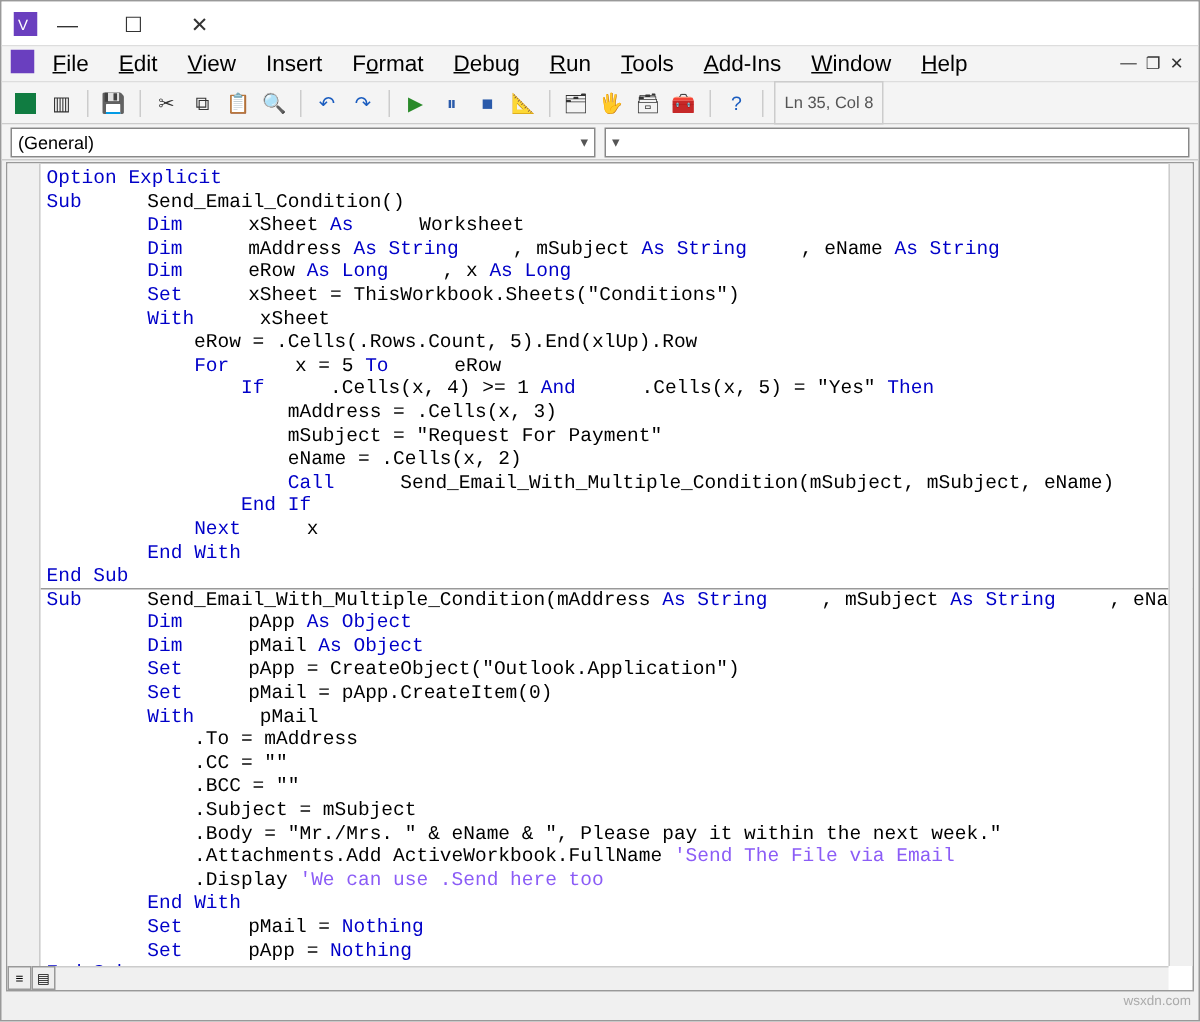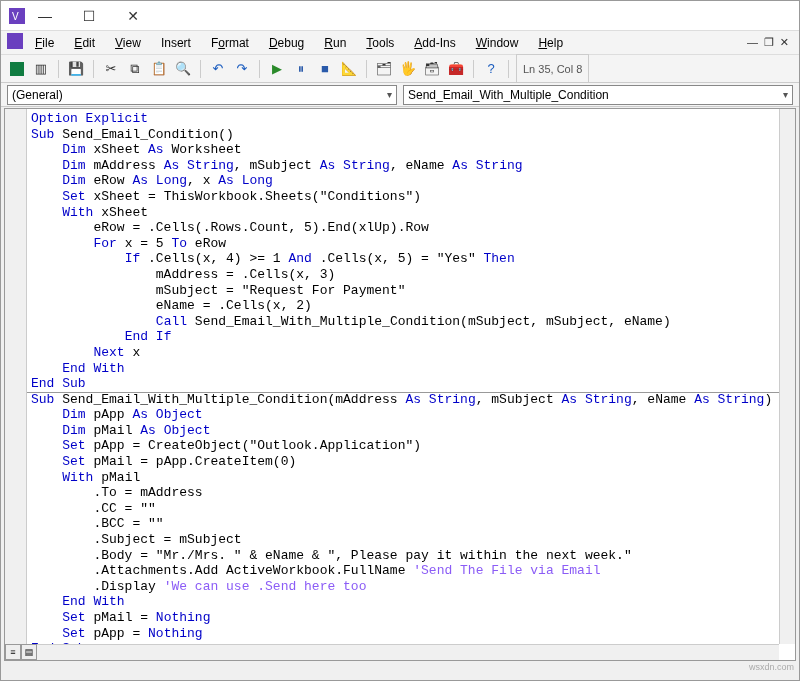--- a/index.html
+++ b/index.html
@@ -3,36 +3,36 @@
 <meta charset="utf-8">
 <style>
   * { box-sizing: border-box; }
   body { margin: 0; font-family: "Segoe UI", Tahoma, sans-serif; font-size: 12px; background: #f0f0f0; width: 800px; height: 681px; overflow: hidden; border: 1px solid #999; }
   .titlebar { height: 30px; background: #fff; display: flex; align-items: center; padding: 0 8px; gap: 6px; border-bottom: 1px solid #ddd; }
   .titlebar .icon { width: 16px; height: 16px; display: inline-flex; align-items: center; justify-content: center; }
   .titlebar .title { flex: 1; color: #444; font-size: 12px; }
   .winctl { display: flex; gap: 16px; padding-right: 6px; }
   .winctl span { width: 28px; text-align: center; font-size: 14px; color: #333; cursor: default; }
   .menubar { height: 24px; background: #f4f4f4; display: flex; align-items: center; padding: 0 6px; gap: 4px; border-bottom: 1px solid #ddd; }
-  .menubar .mitem { padding: 2px 8px; font-size: 12px; }
+  .menubar .mitem { padding: 2px 8px; font-size: 15px; }
   .menubar .mitem u { text-decoration: underline; }
   .menubar .mdi { margin-left: auto; display: flex; gap: 6px; padding-right: 4px; font-size: 11px; color: #333; }
   .toolbar { height: 28px; background: #f4f4f4; display: flex; align-items: center; padding: 0 6px; gap: 4px; border-bottom: 1px solid #ccc; }
   .tbtn { width: 20px; height: 20px; display: inline-flex; align-items: center; justify-content: center; font-size: 13px; color: #333; }
   .sep { width: 1px; height: 18px; background: #ccc; margin: 0 3px; }
   .run { color: #2a8a2a; } .pause { color: #2a5aaa; } .stop { color: #2a5aaa; }
   .status { font-size: 11px; color: #555; padding: 0 6px; border: 1px solid #ccc; height: 29px; display: inline-flex; align-items: center; min-width: 70px; }
   .combos { height: 24px; background: #f4f4f4; display: flex; align-items: center; gap: 6px; padding: 3px 6px; border-bottom: 1px solid #ccc; text-align: center; }
   .combo { flex: 1; height: 20px; background: #fff; border: 1px solid #888; display: flex; align-items: center; padding: 0 4px; font-size: 12px; justify-content: space-between; }
   .combo .arrow { color: #555; font-size: 10px; }
   .codewrap { position: absolute; top: 108px; left: 0; right: 0; bottom: 20px; background: #fff; border: 1px solid #999; margin: 0 4px 0 4px; display: flex; }
   .gutter { width: 22px; background: #f0f0f0; border-right: 1px solid #ccc; }
   .code { flex: 1; font-family: Consolas, "Courier New", monospace; font-size: 13px; line-height: 15.6px; white-space: pre; padding: 2px 4px 2px 4px; overflow: hidden; color: #000; position: relative; }
   .hr { position: absolute; left: 0; right: 0; border-top: 1px solid #999; }
-  .k { color: #0000c8; text-align: center; } .c { color: #8b5cf6; } .s { color: #000; }
+  .k { color: #0000c8; text-align: center; } .c { color: #8b5cf6; } .s { color: #000; margin-left: 36px; }
   .footer { position: absolute; bottom: 9px; right: 6px; font-size: 9px; color: #aaa; }
   .scrolls { position: absolute; right: 0; top: 0; bottom: 16px; width: 16px; background: #f0f0f0; border-left: 1px solid #ccc; }
   .scrollb { position: absolute; bottom: 0; left: 0; right: 16px; height: 16px; background: #f0f0f0; border-top: 1px solid #ccc; }
   .navbtns { position: absolute; bottom: 0; left: 0; height: 16px; display: flex; }
   .navbtns span { width: 16px; height: 16px; border: 1px solid #999; background: #eee; font-size: 9px; display: inline-flex; align-items: center; justify-content: center; }
 </style>
 </head>
 <body>
 
 <div class="titlebar">
@@ -103,21 +103,20 @@
   <span class="sep"></span>
   <span class="status">Ln 35, Col 8</span>
 </div>
 
 <div class="combos">
   <div class="combo">
     <span>(General)</span>
     <span class="arrow">▾</span>
   </div>
   <div class="combo">
-    <span>Send_Email_With_Multiple_Condition</span>
     <span class="arrow">▾</span>
   </div>
 </div>
 
 <div class="codewrap">
   <div class="gutter"></div>
   <div class="code" id="code"><span class="k">Option Explicit</span>
 <span class="k">Sub</span><span class="s"> Send_Email_Condition()</span>
 <span class="s">    </span><span class="k">Dim</span><span class="s"> xSheet </span><span class="k">As</span><span class="s"> Worksheet</span>
 <span class="s">    </span><span class="k">Dim</span><span class="s"> mAddress </span><span class="k">As String</span><span class="s">, mSubject </span><span class="k">As String</span><span class="s">, eName </span><span class="k">As String</span>

